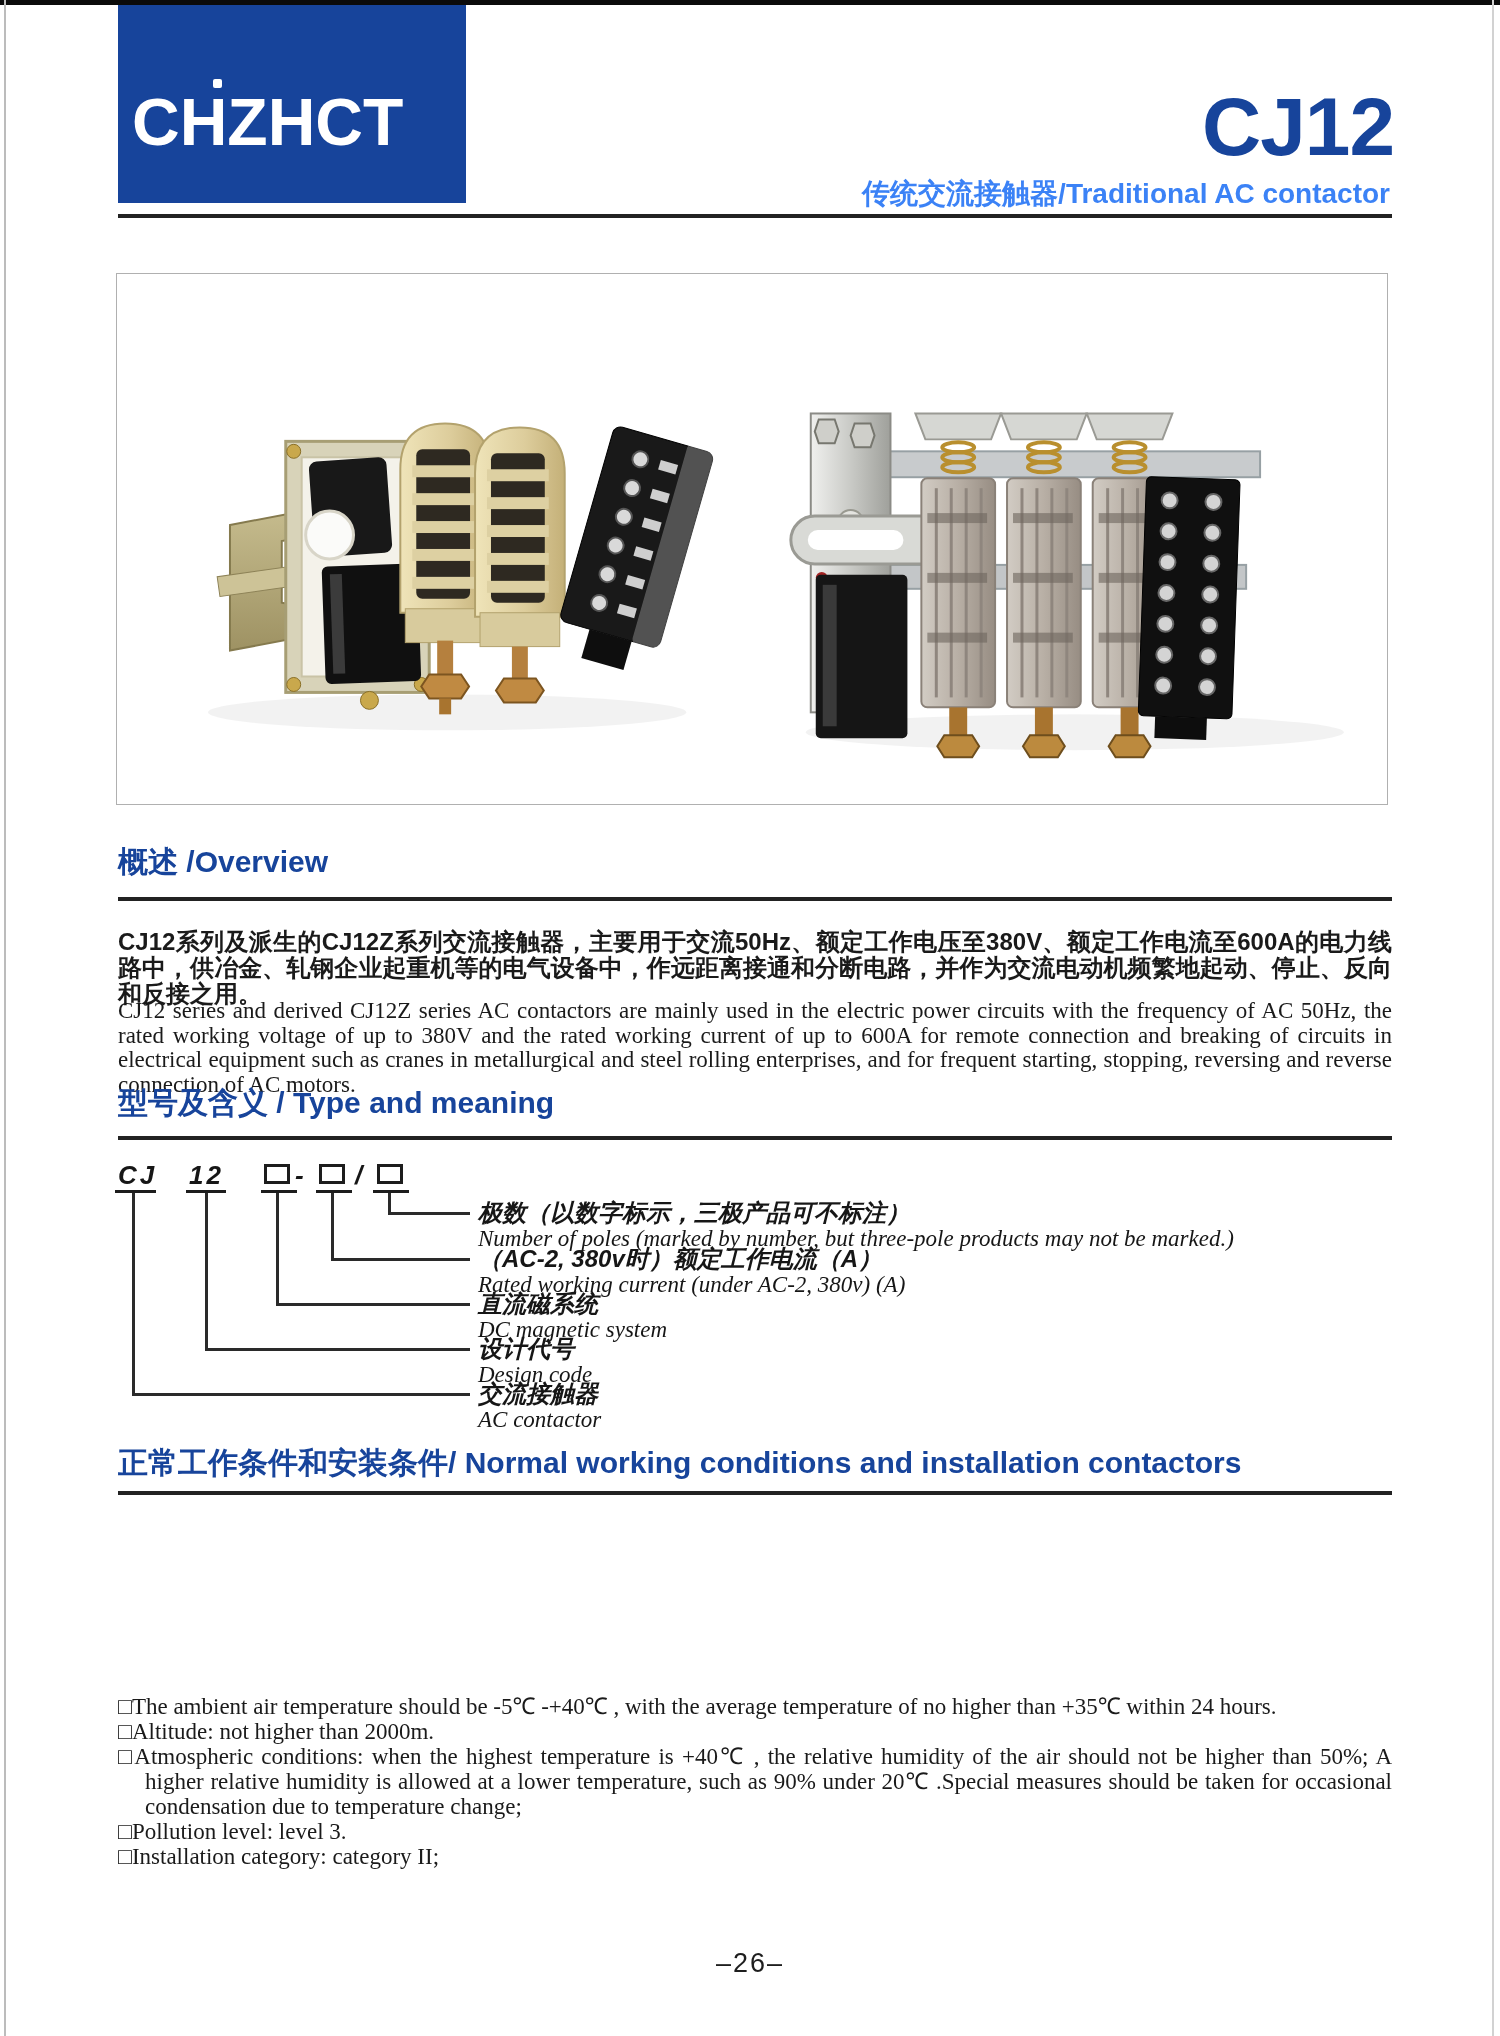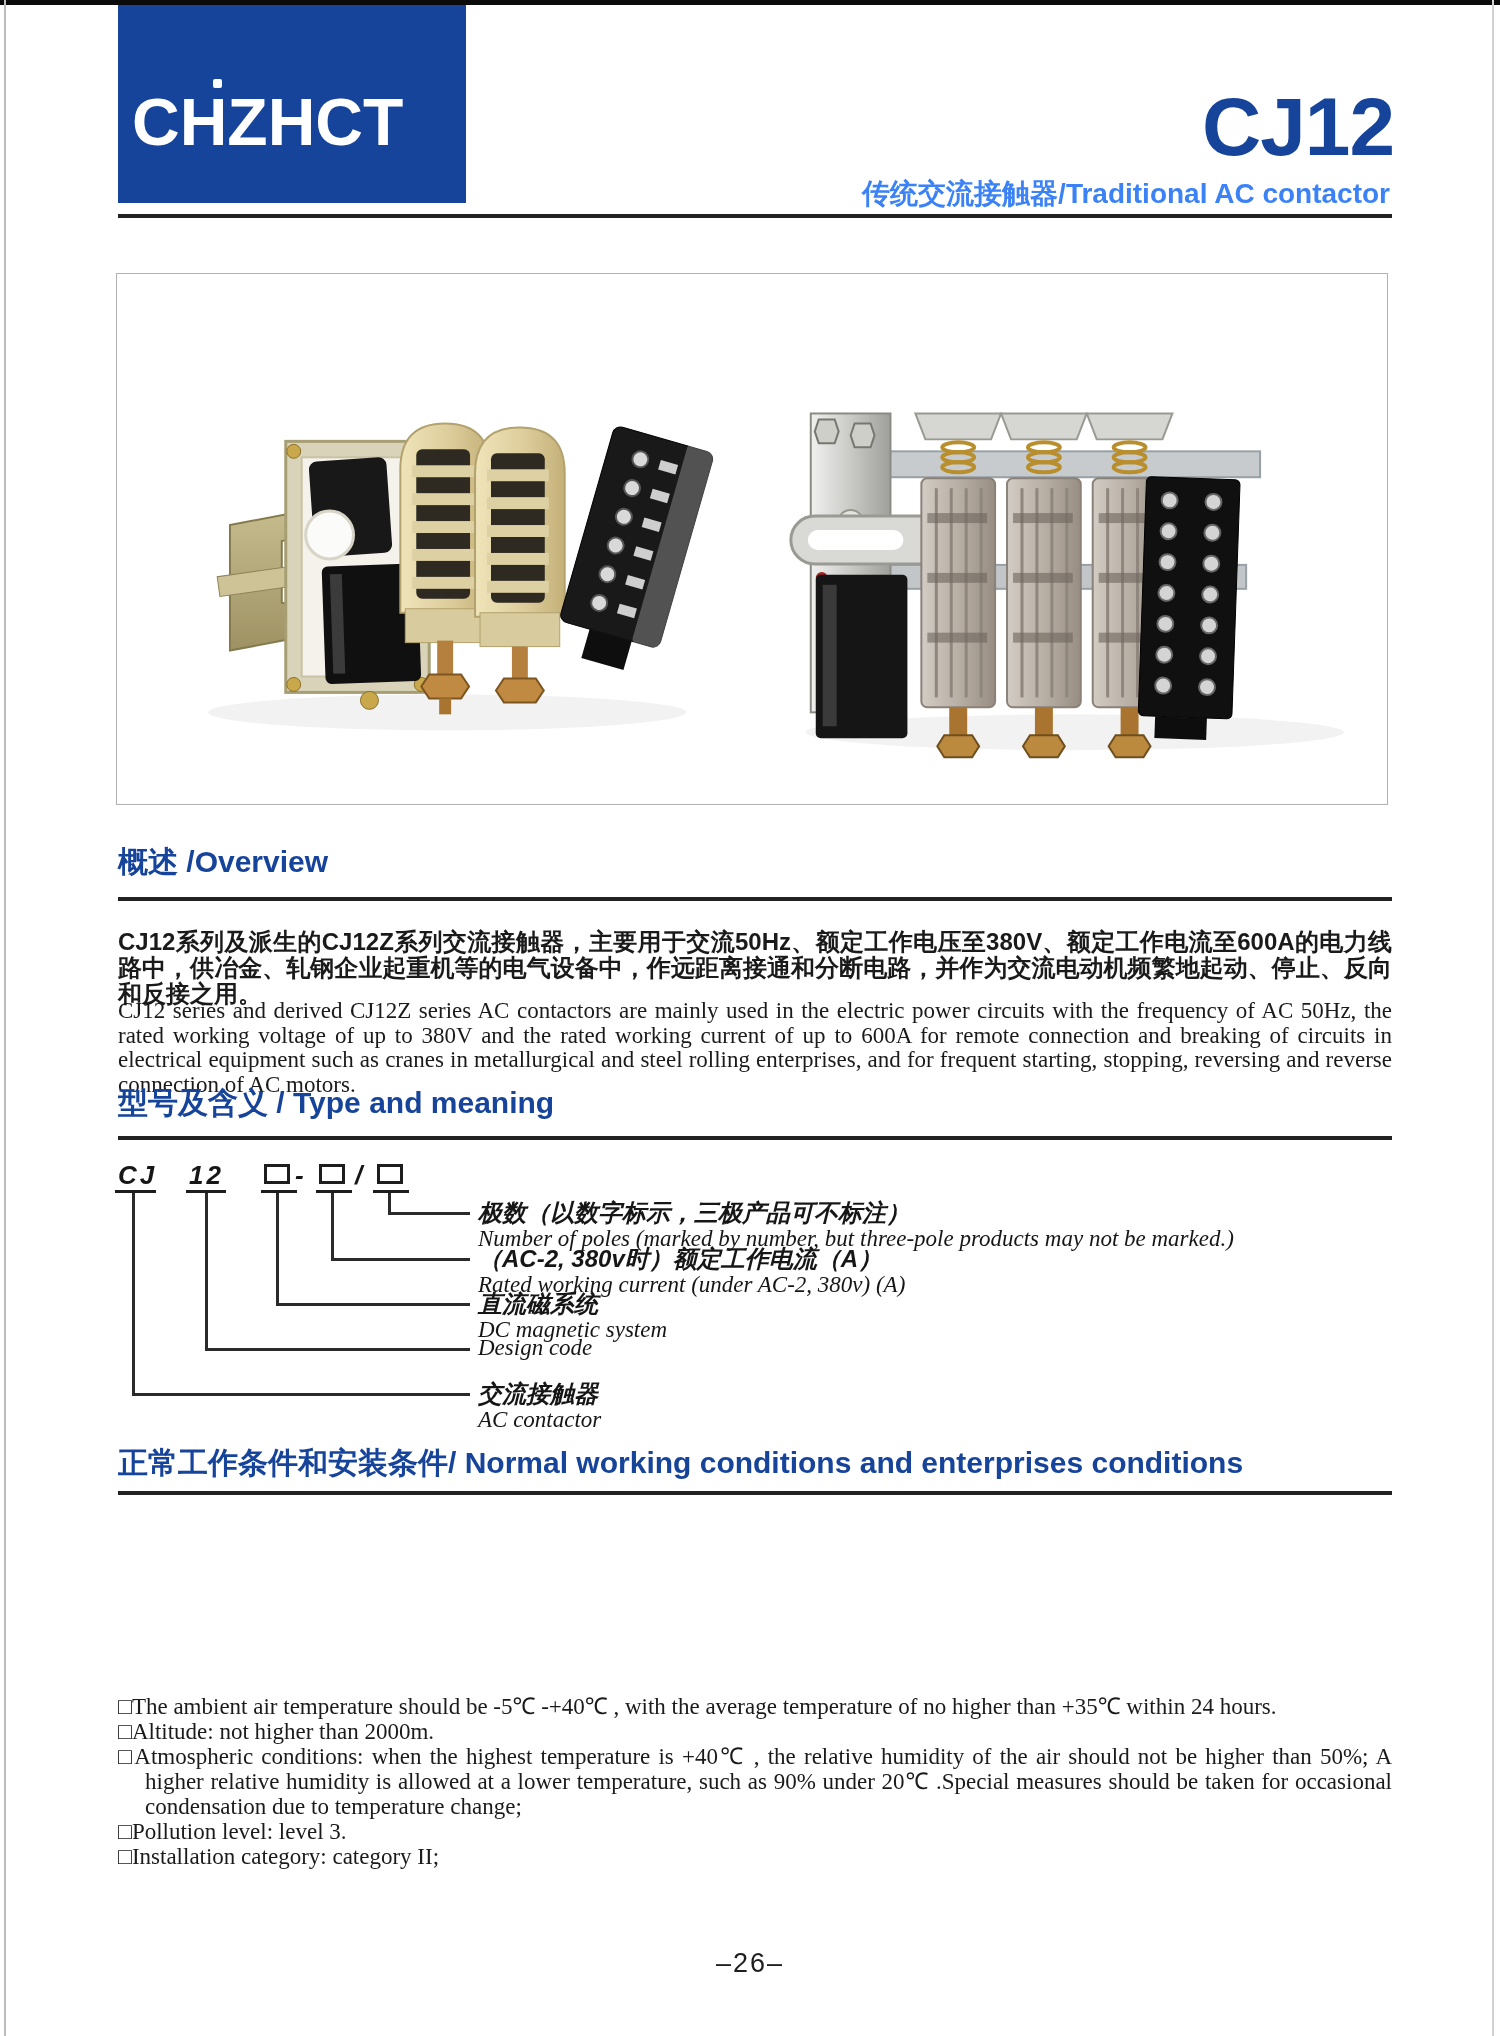--- a/index.html
+++ b/index.html
@@ -369,29 +369,30 @@
     </div>
     <div class="callout c1">
       <div class="zh">（AC-2, 380v时）额定工作电流（A）</div>
       <div class="en">Rated working current (under AC-2, 380v) (A)</div>
     </div>
     <div class="callout c2">
       <div class="zh">直流磁系统</div>
       <div class="en">DC magnetic system</div>
     </div>
     <div class="callout c3">
+      <div class="zh">设计代号</div>
       <div class="en">Design code</div>
     </div>
     <div class="callout c4">
       <div class="zh">交流接触器</div>
       <div class="en">AC contactor</div>
     </div>
   </div>
 
-  <h2 class="sec-h h-conditions">正常工作条件和安装条件/ Normal working conditions and enterprises conditions</h2>
+  <h2 class="sec-h h-conditions">正常工作条件和安装条件/ Normal working conditions and installation contactors</h2>
   <div class="rule rule-conditions"></div>
 
 
   <div class="cond-list list-en">
     <div>□The ambient air temperature should be -5℃ -+40℃ , with the average temperature of no higher than +35℃ within 24 hours.</div>
     <div>□Altitude: not higher than 2000m.</div>
     <div>□Atmospheric conditions: when the highest temperature is +40℃ , the relative humidity of the air should not be higher than 50%; A higher relative humidity is allowed at a lower temperature, such as 90% under 20℃ .Special measures should be taken for occasional condensation due to temperature change;</div>
     <div>□Pollution level: level 3.</div>
     <div>□Installation category: category II;</div>
   </div>

